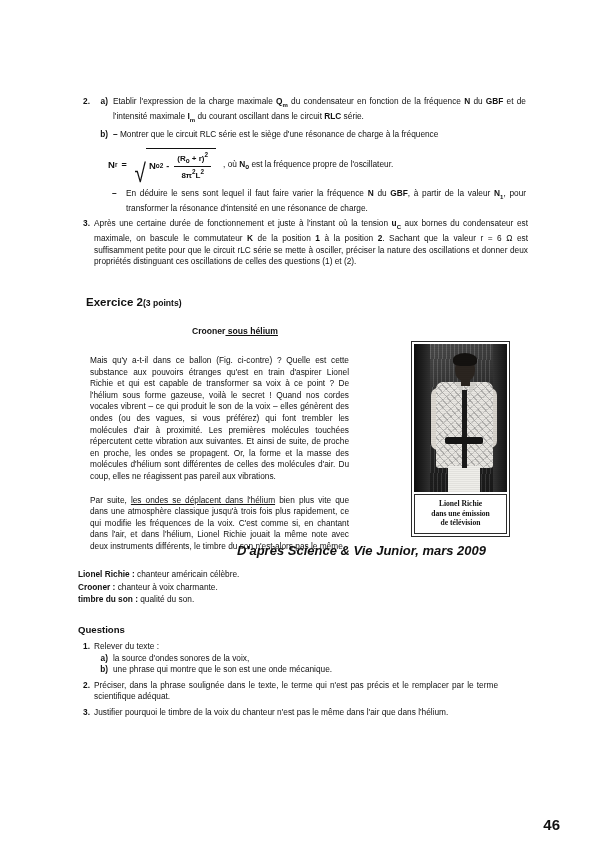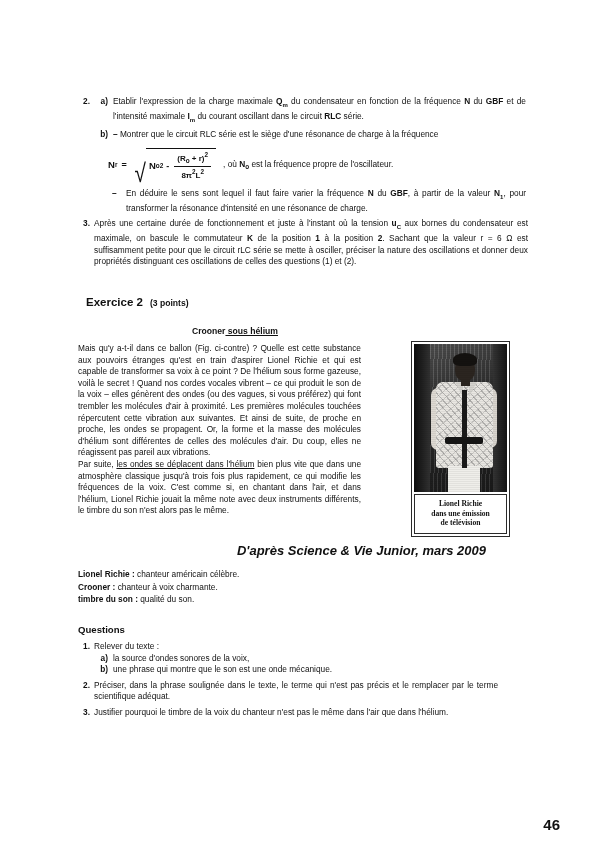--- a/index.html
+++ b/index.html
@@ -107,31 +107,31 @@
   .frac { display: inline-flex; flex-direction: column; align-items: center;
           vertical-align: middle; margin: 0 2px; }
   .frac .top { font-size: 8px; padding: 0 3px 0px 3px; line-height: 10px; }
   .frac .bar { width: 100%; height: 1.1px; background: #111; }
   .frac .bot { font-size: 8px; padding: 0px 3px 0 3px; line-height: 10px; }
 
   .formula-tail { font-size: 8.3px; font-weight: normal; margin-left: 5px; }
 
   
   #ex2-title { left: 86px; top: 296px; font-size: 11.5px; font-weight: bold; }
-  #ex2-title .pts { font-size: 8.6px; font-weight: bold; margin-left: 7px; }
+  #ex2-title .pts { font-size: 8.6px; font-weight: bold; }
 
   #ex2-sub1 { left: 0; top: 313px; width: 470px; text-align: center;
               font-size: 8.6px; font-weight: bold; }
   #ex2-sub2 { left: 0; top: 326px; width: 470px; text-align: center;
               font-size: 8.6px; font-weight: bold; }
   #ex2-sub2 .ul { text-decoration: underline; }
 
   
   #article { left: 78px; top: 343px; width: 283px; }
-  #article p { margin: 0; }
+  #article p { margin: 12px; }
   #article .p2 { margin-top: 0px; }
 
   #source { left: 78px; top: 543px; width: 408px; text-align: right;
             font-size: 13px; font-style: italic; font-weight: bold;
             font-family: Liberation Sans, sans-serif; }
 
   
   #figure {
     position: absolute;
     left: 411px; top: 341px;

